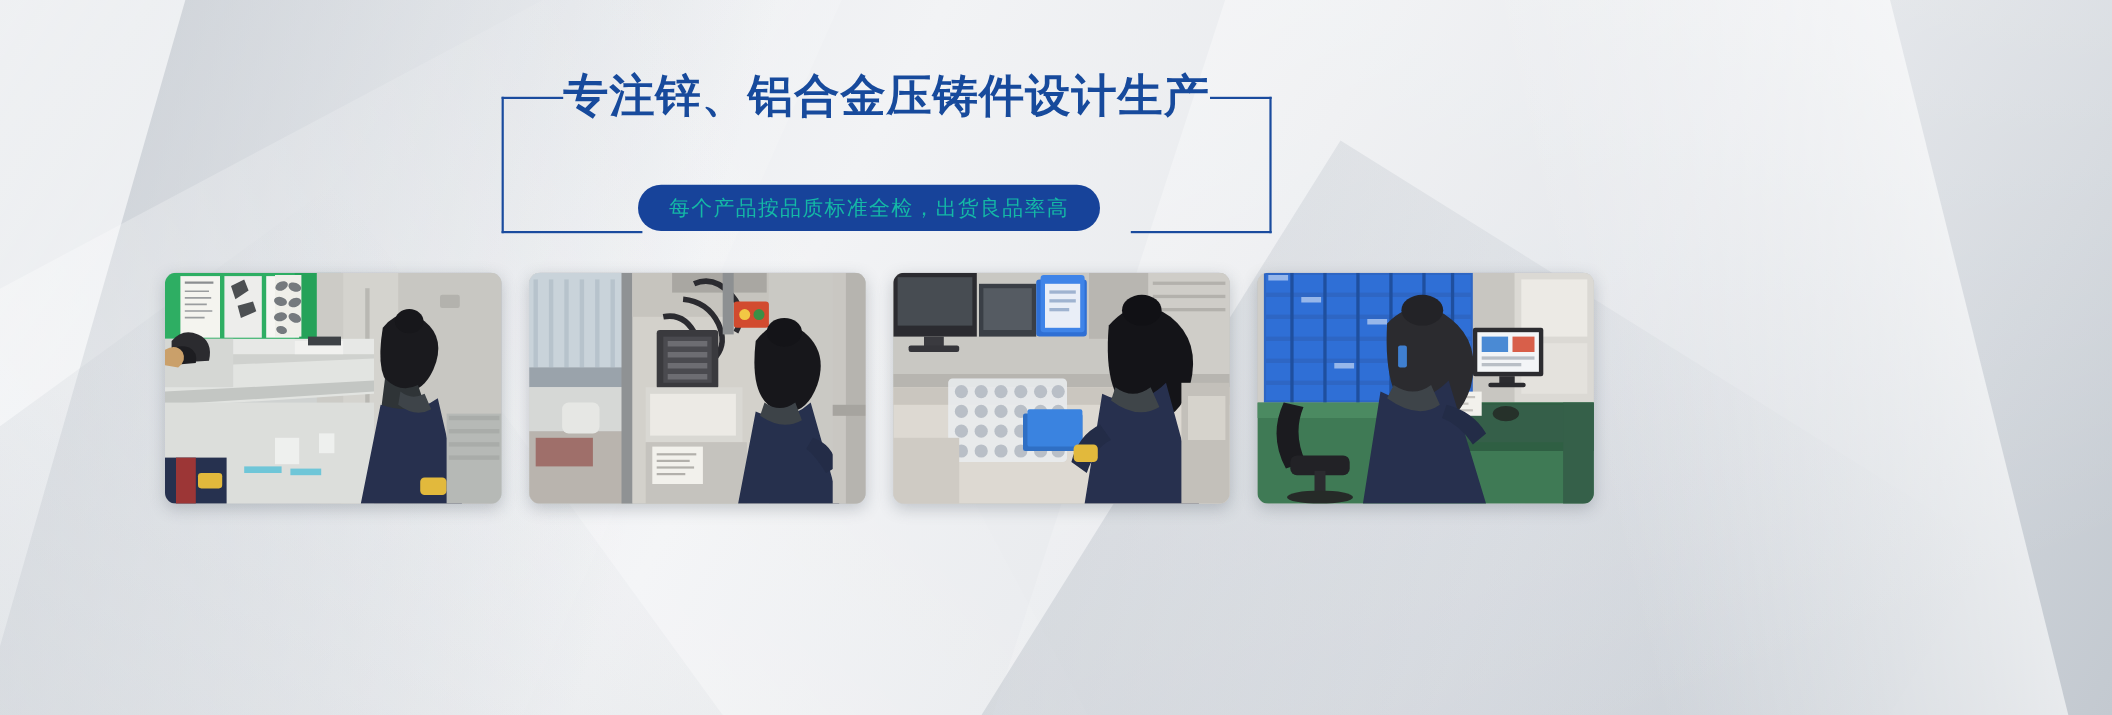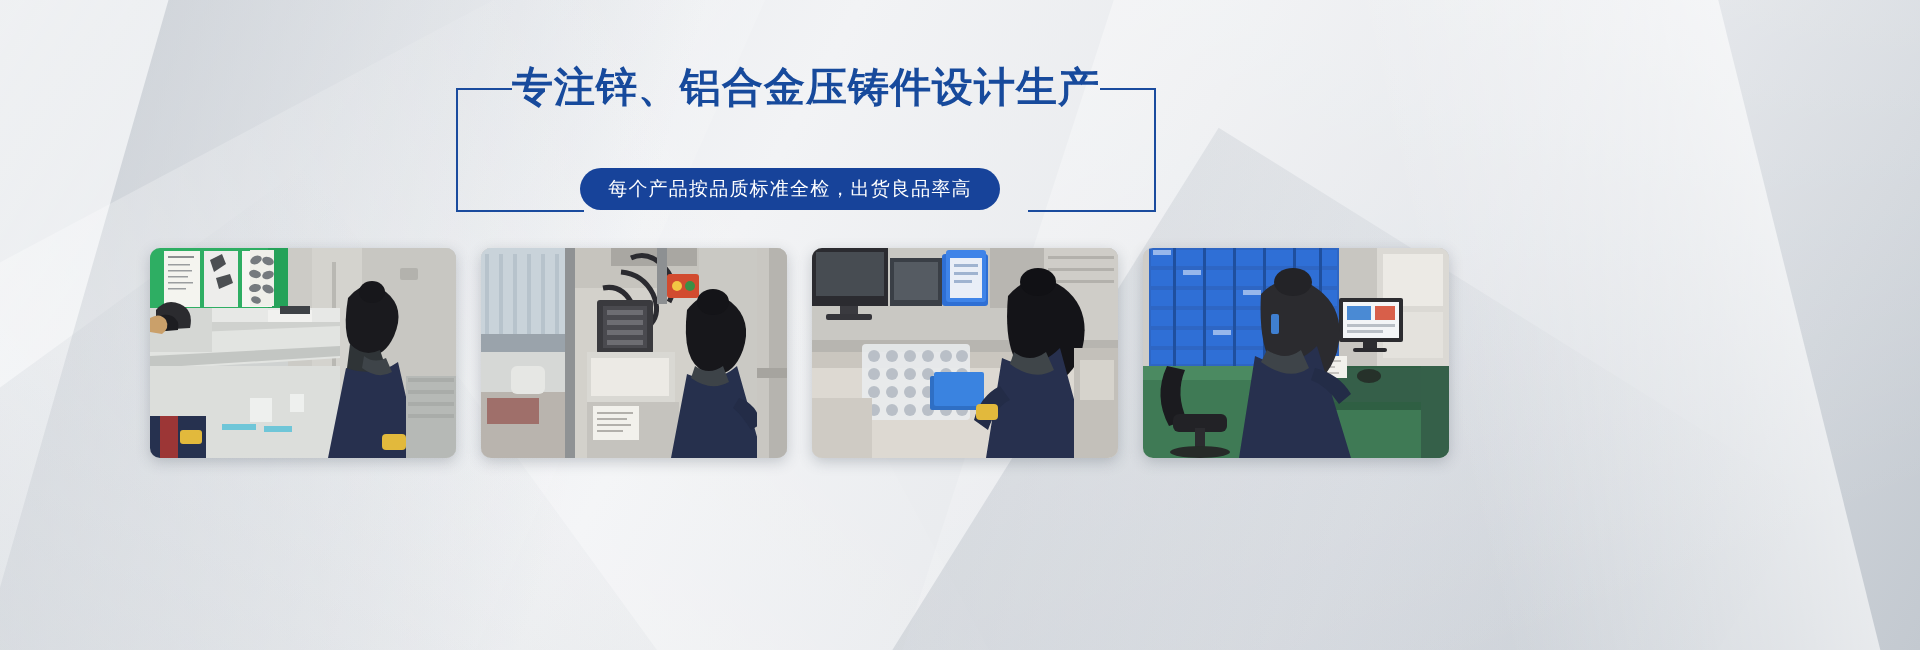--- a/index.html
+++ b/index.html
@@ -153,21 +153,21 @@
   }
 
   .badge {
     position: absolute;
     left: 580px;
     top: 168px;
     width: 420px;
     height: 42px;
     border-radius: 21px;
     background: #17439a;
-    color: #ffffff;
+    color: #14b8a6;
     font-size: 19px;
     letter-spacing: 1.2px;
     display: flex;
     align-items: center;
     justify-content: center;
     white-space: nowrap;
   }
 
   
   .photos {

